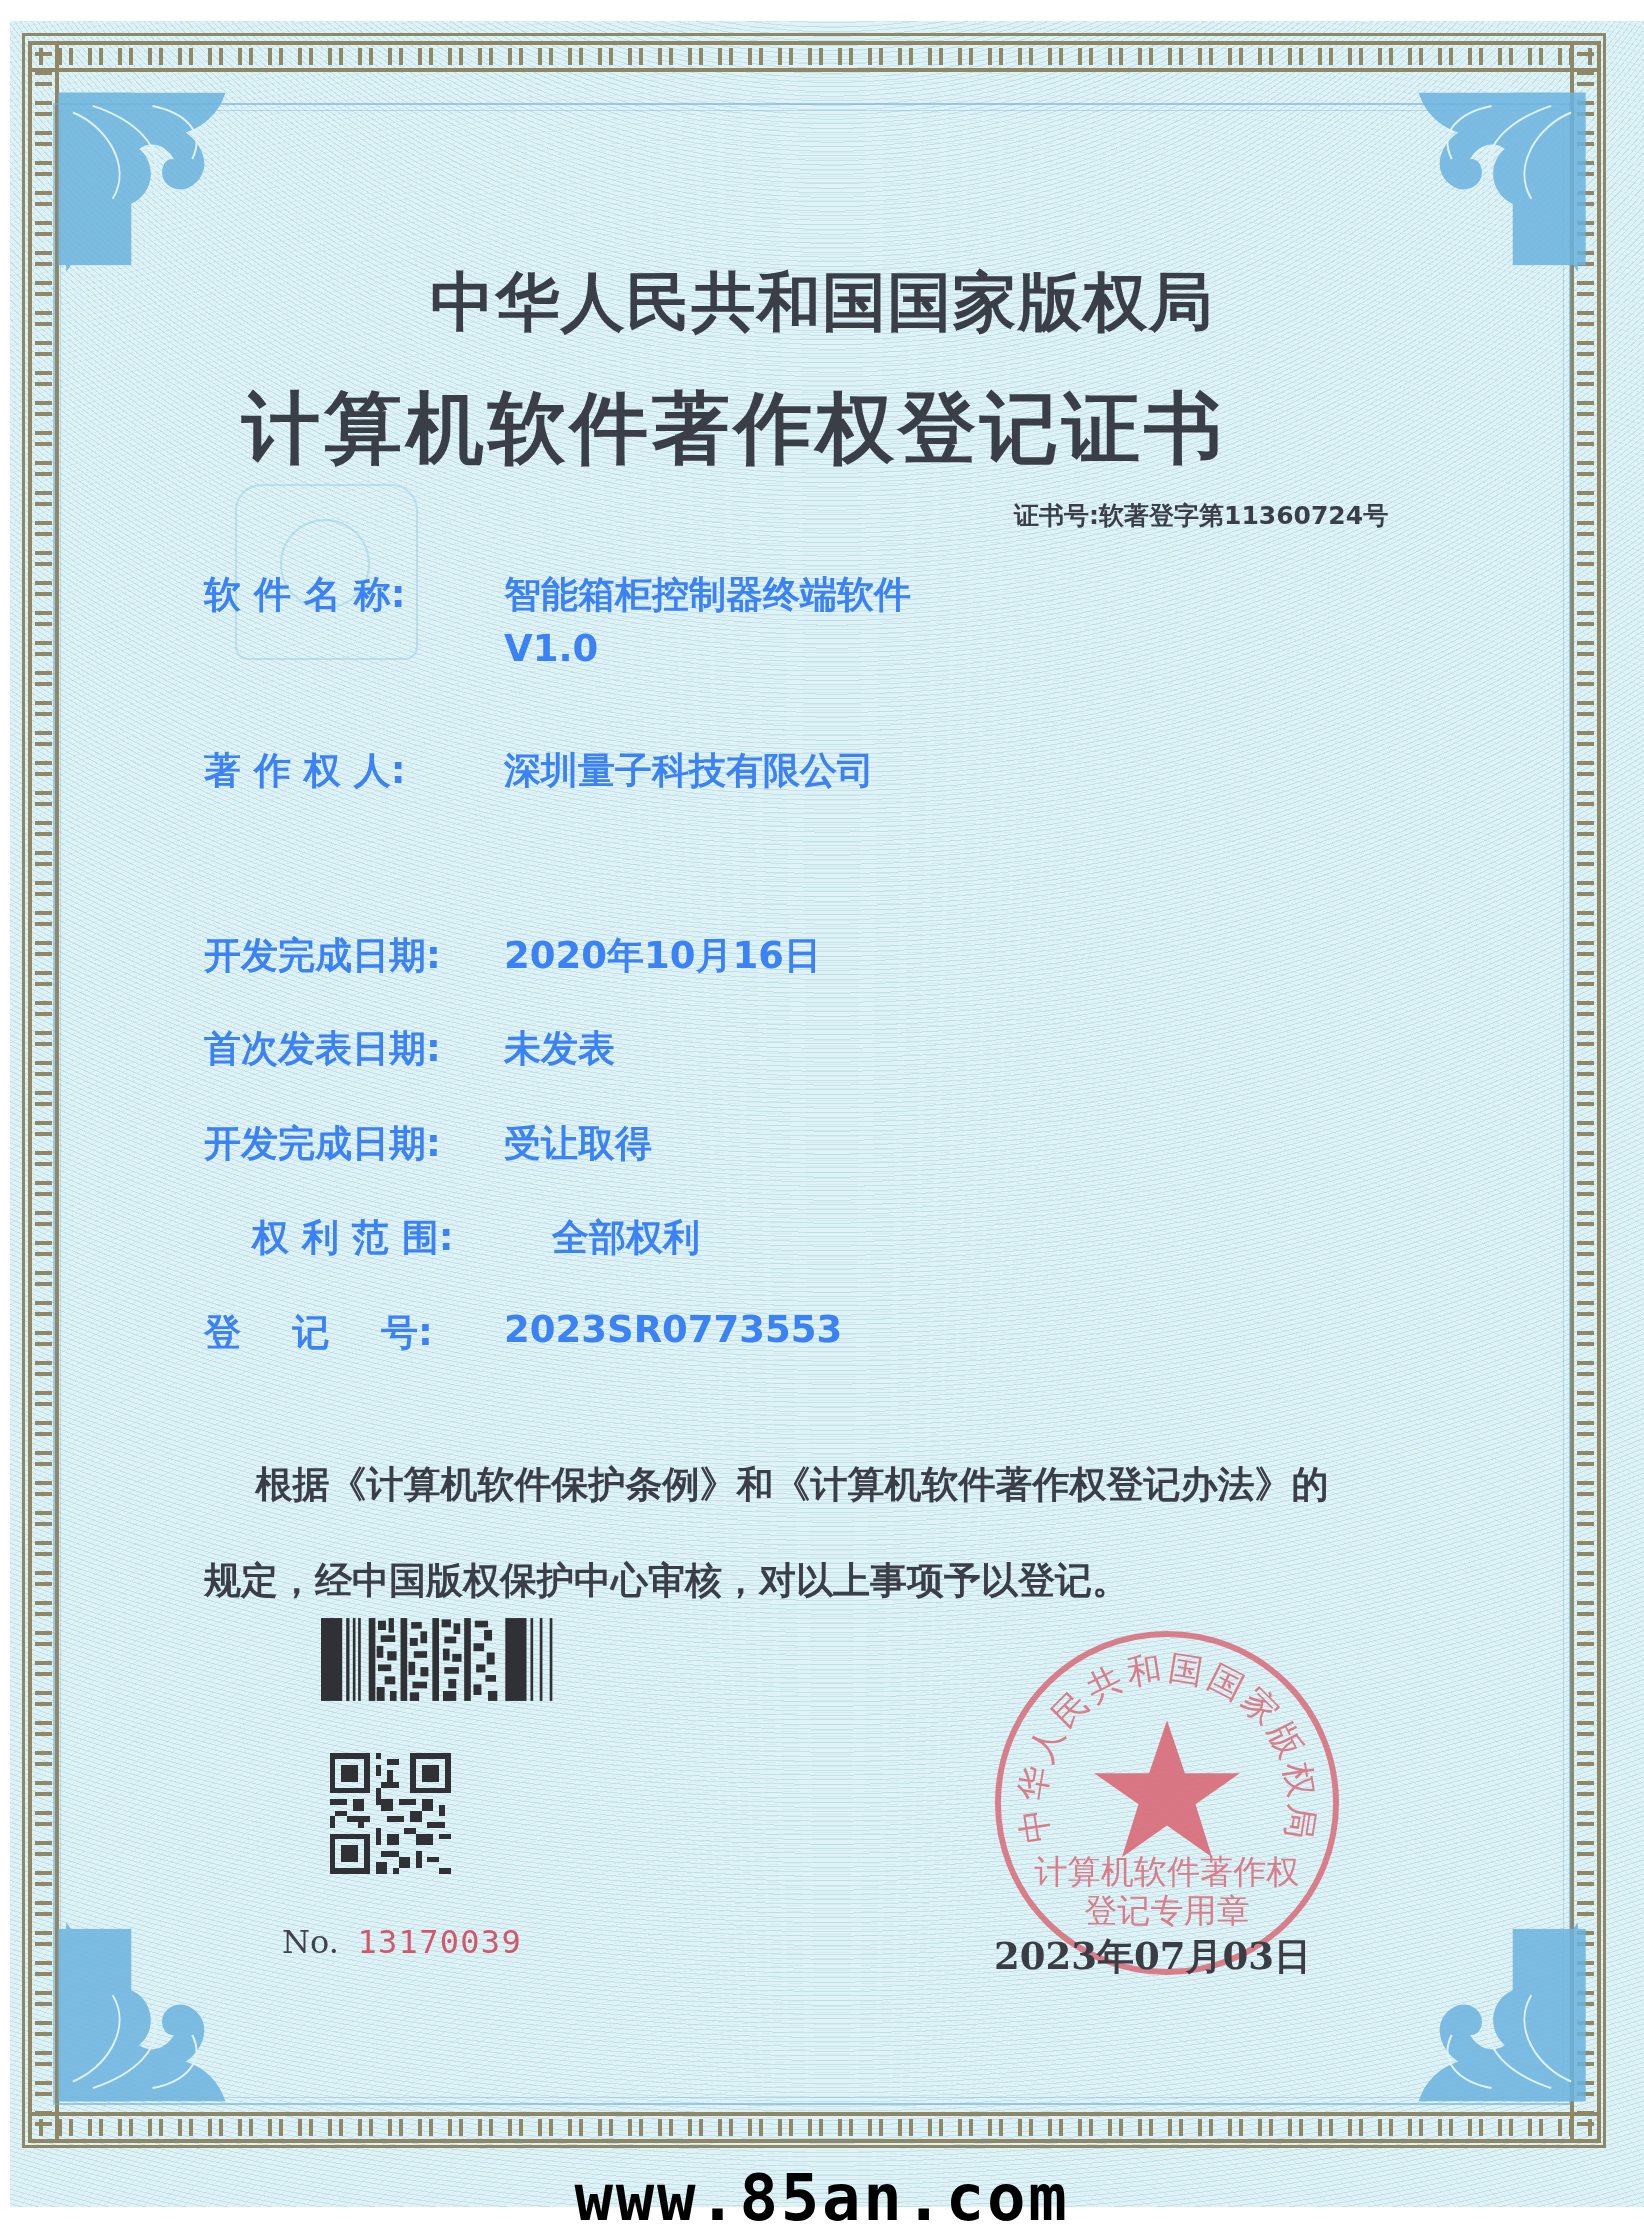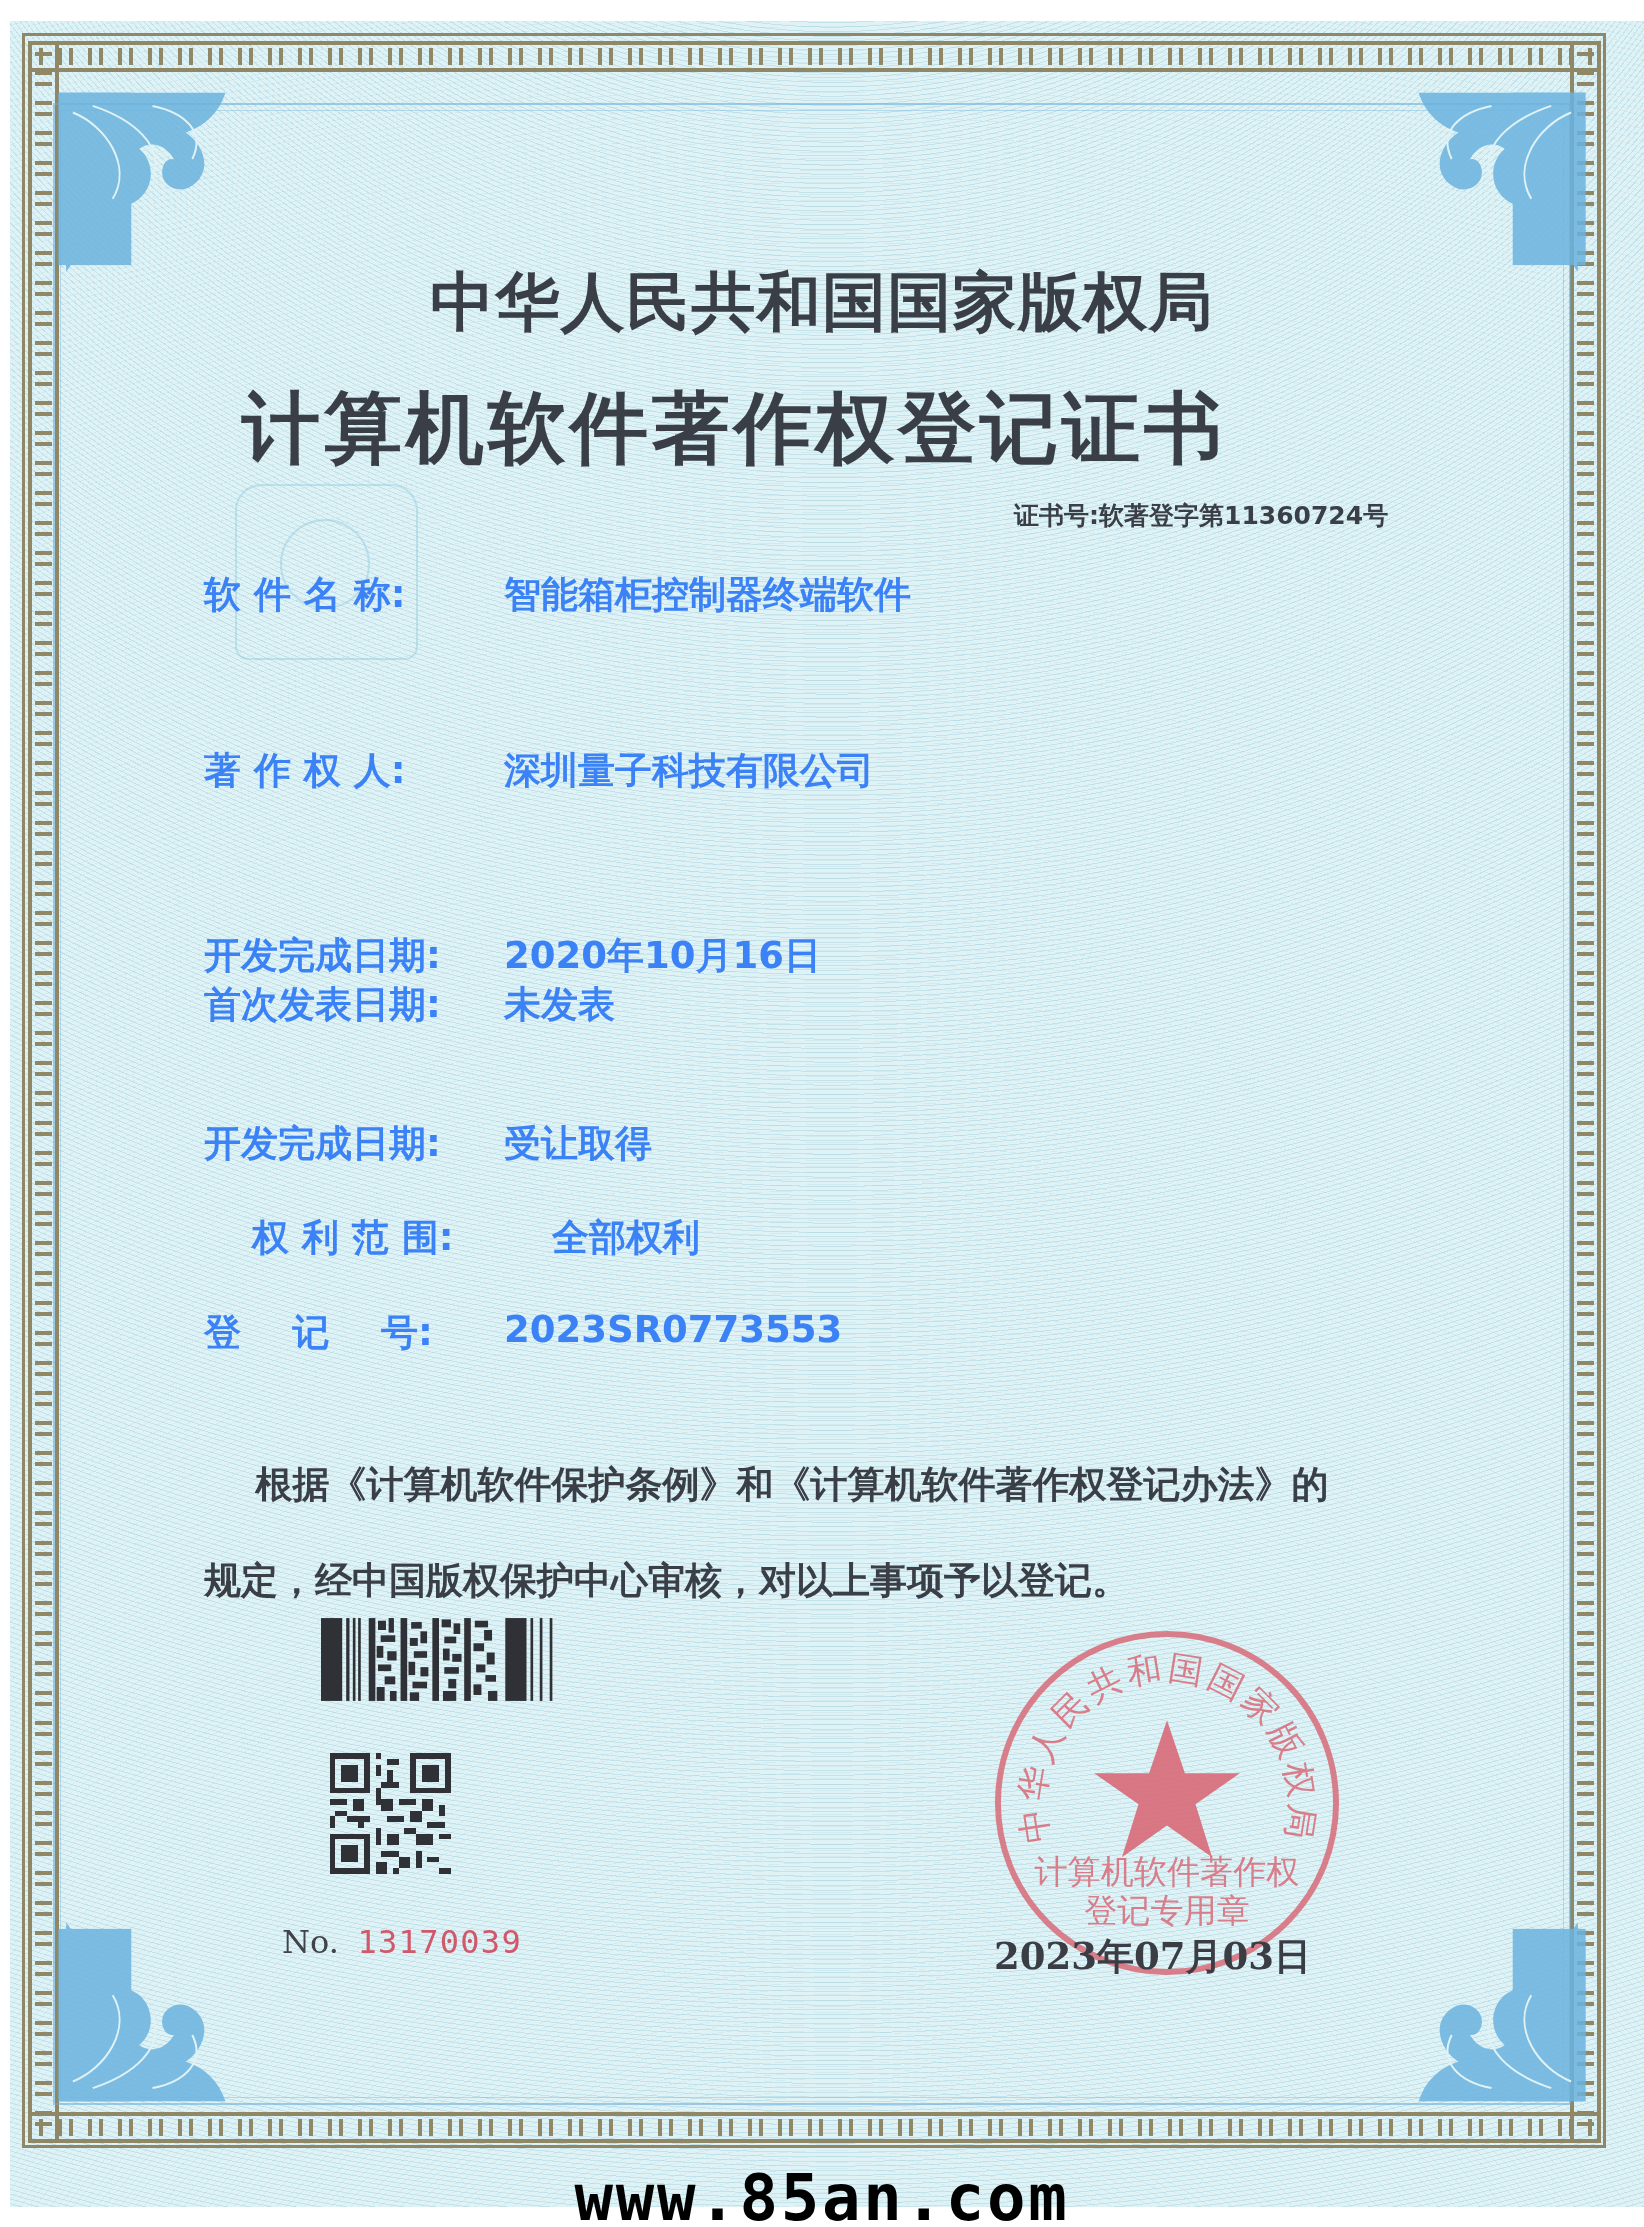--- a/index.html
+++ b/index.html
@@ -172,29 +172,29 @@
 
 <div class="watermark"></div>
 
 <div class="title1">中华人民共和国国家版权局</div>
 <div class="title2">计算机软件著作权登记证书</div>
 <div class="cert-no">
   <span class="lbl">证书号:</span><span>软著登字第11360724号</span>
 </div>
 
 <div class="row" style="top:570px;">
-  <span class="label">软 件 名 称:</span><span class="value"><span>智能箱柜控制器终端软件</span></span>
+  <span class="label">软 件 名 称:</span><span class="value"><span>智能箱柜控制器终端软件</span><span class="value2">V1.0</span></span>
 </div>
 <div class="row" style="top:746px;">
   <span class="label">著 作 权 人:</span><span class="value">深圳量子科技有限公司</span>
 </div>
 <div class="row" style="top:931px;">
   <span class="label">开发完成日期:</span><span class="value">2020年10月16日</span>
 </div>
-<div class="row" style="top:980px;text-decoration:underline;">
+<div class="row" style="top:1024px;text-decoration:underline;">
   <span class="label">首次发表日期:</span><span class="value">未发表</span>
 </div>
 <div class="row" style="top:1119px;">
   <span class="label">开发完成日期:</span><span class="value">受让取得</span>
 </div>
 <div class="row" style="top:1213px;margin-left:48px;">
   <span class="label">权 利 范 围:</span><span class="value">全部权利</span>
 </div>
 <div class="row" style="top:1308px;">
   <span class="label">登    记    号:</span><span class="value">2023SR0773553</span>

